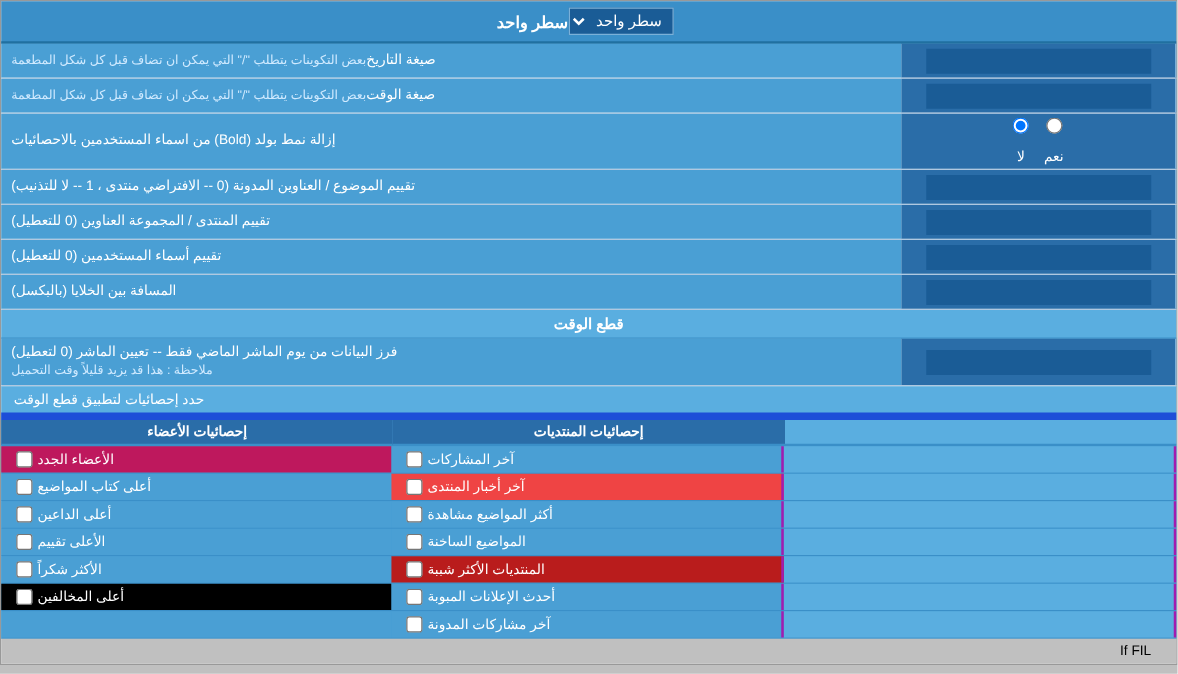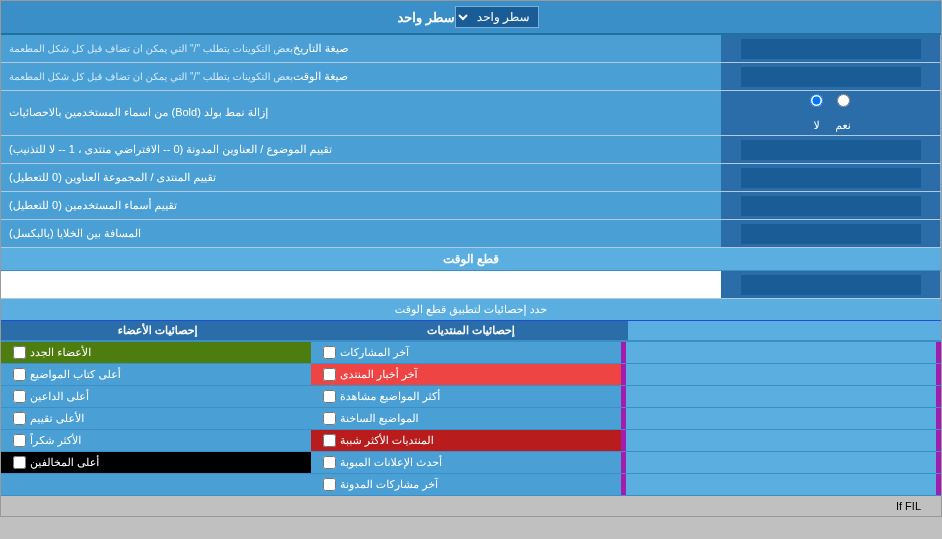--- a/index.html
+++ b/index.html
@@ -98,37 +98,37 @@
       align-items: center;
       gap: 12px;
       flex-direction: column;
     }
     .radio-group input[type="radio"] {
       margin: 0;
     }
     .bottom-apply-row {
       background: #5aaee0;
       color: #fff;
-      text-align: center;
+      text-align: left;
       padding: 4px 10px;
       font-size: 11px;
-      border-bottom: 1px solid #1d4ed8;
+      border-bottom: 6px solid #1d4ed8;
     }
     .checkboxes-section {
       background: #4a9fd4;
       padding: 0;
     }
     .checkboxes-row {
       display: flex;
       border-bottom: 1px solid #3a8fc8;
     }
     .checkbox-col {
       flex: 1;
       padding: 2px 8px;
-      border-right: 5px solid #a21caf;
+      border-right: 2px solid #a21caf;
     }
     .checkbox-col:last-child {
       border-right: none;
     }
     .checkbox-col-header {
       background: #2a6da8;
       color: #fff;
       text-align: center;
       padding: 3px 6px;
       font-size: 11px;
@@ -243,20 +243,24 @@
       <span>المسافة بين الخلايا (بالبكسل)</span>
     </div>
   </div>
 
   <div class="section-header">قطع الوقت</div>
 
   <div class="row row-tall">
     <div class="row-input">
       <input type="text" style="">
     </div>
+    <div class="row-label">
+      <span>فرز البيانات من يوم الماشر الماضي فقط -- تعيين الماشر (0 لتعطيل)</span>
+      <span class="row-label-sub">ملاحظة : هذا قد يزيد قليلاً وقت التحميل</span>
+    </div>
   </div>
 
   <div class="bottom-apply-row">
     <span>حدد إحصائيات لتطبيق قطع الوقت</span>
   </div>
 
   <div class="checkboxes-section">
 
     <div class="checkboxes-row">
       <div class="checkbox-col-header empty-col" style="flex:1; background:#5aaee0;"></div>
@@ -265,21 +269,21 @@
     </div>
 
     <div class="checkboxes-row">
       <div class="checkbox-col empty-col" style="flex:1;background:#5aaee0;"></div>
       <div class="checkbox-col" style="flex:1; background:#4a9fd4;">
         <div class="checkbox-item">
           <span>آخر المشاركات</span>
           <input type="checkbox" style="">
         </div>
       </div>
-      <div class="checkbox-col" style="flex:1; background:#4d7c0f;">
+      <div class="checkbox-col" style="flex:1; background:#be185d;">
         <div class="checkbox-item">
           <span>الأعضاء الجدد</span>
           <input type="checkbox" style="">
         </div>
       </div>
     </div>
     <div class="checkboxes-row">
       <div class="checkbox-col empty-col" style="flex:1;background:#5aaee0;"></div>
       <div class="checkbox-col" style="flex:1; background:#ef4444;">
         <div class="checkbox-item">

